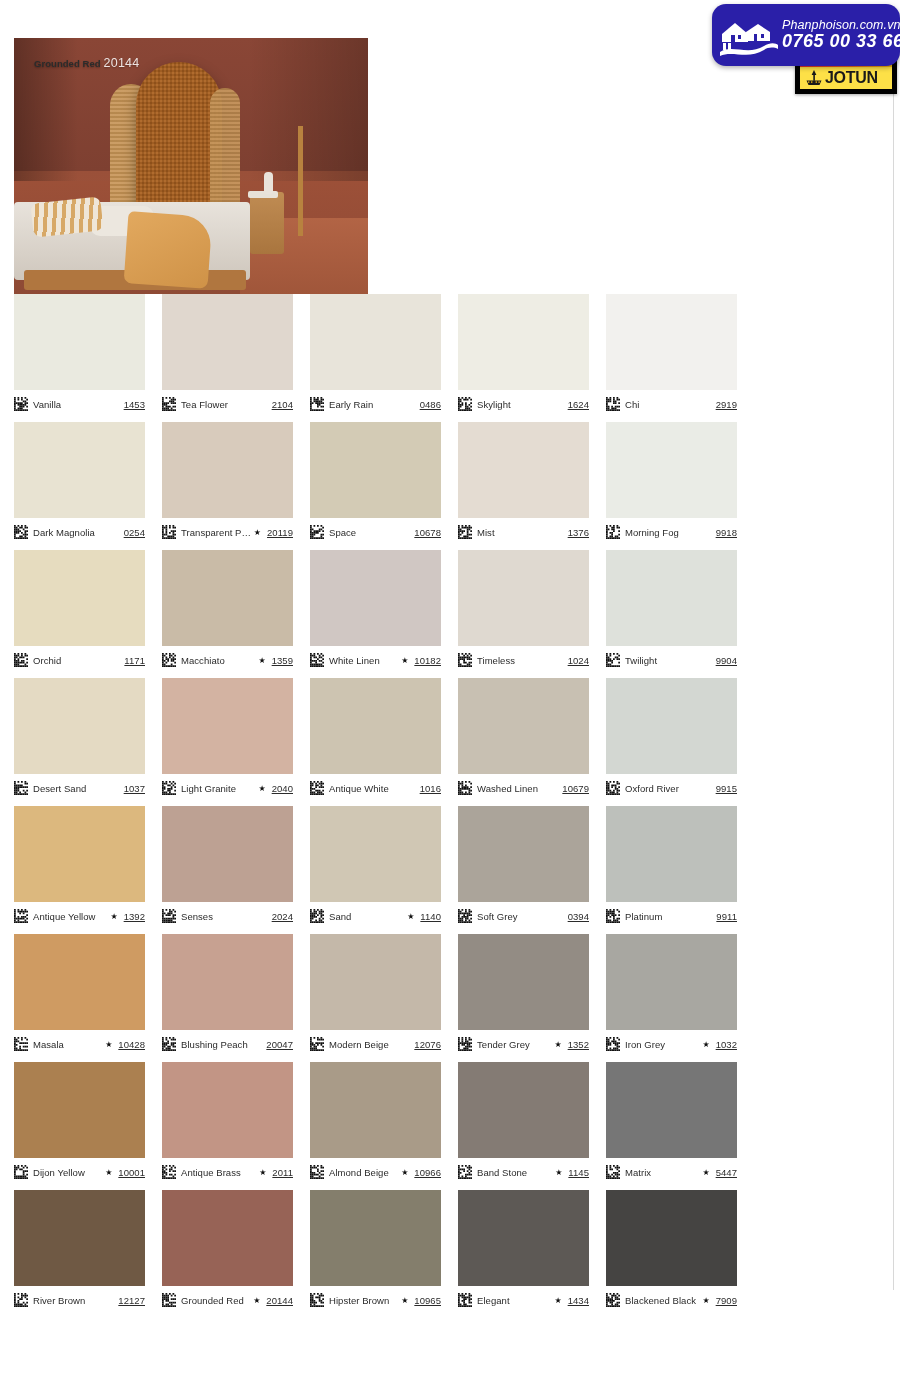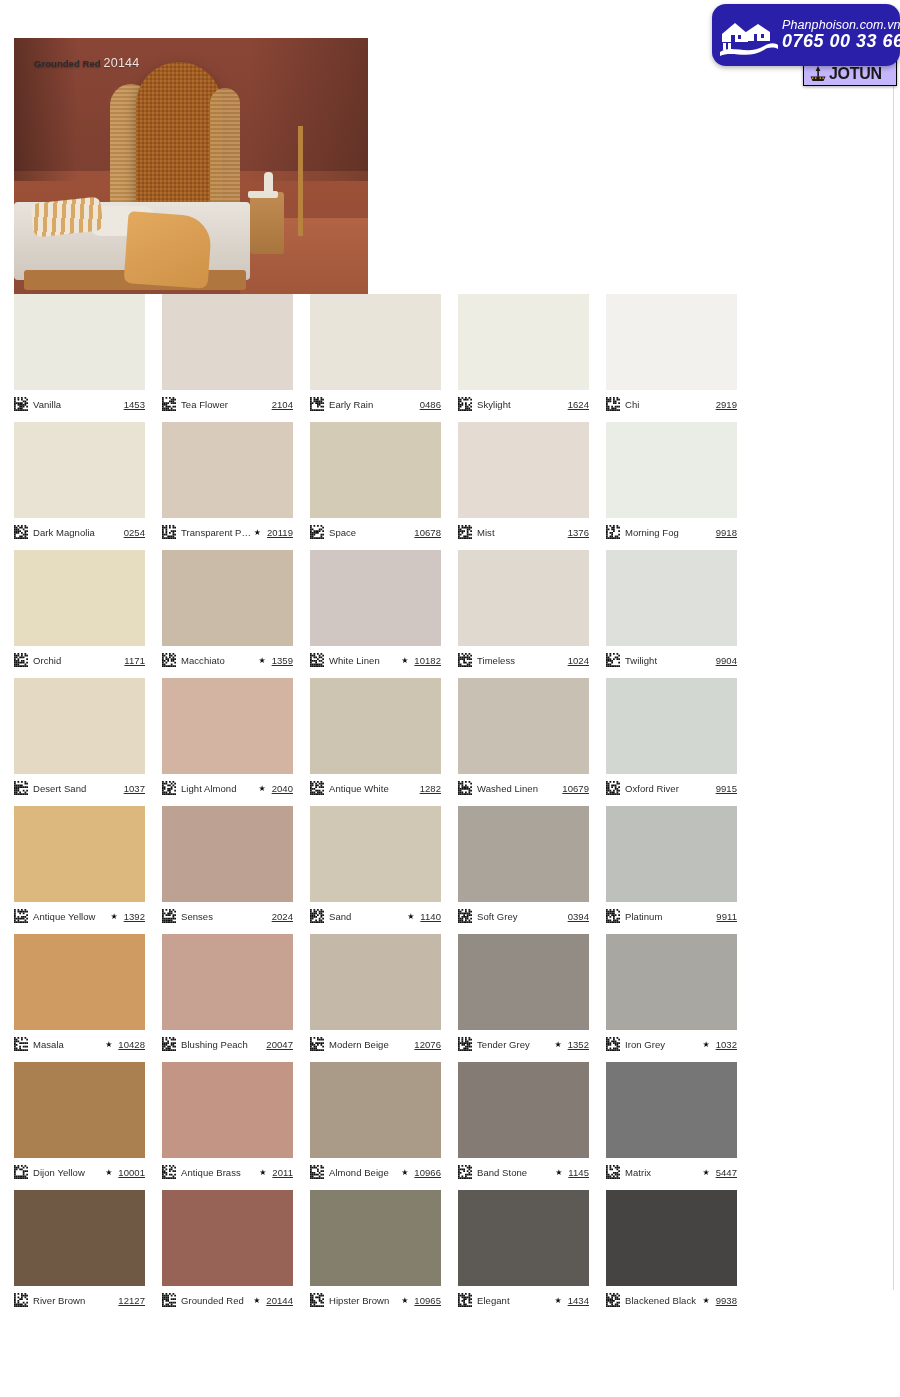--- a/index.html
+++ b/index.html
@@ -113,22 +113,22 @@
   .sc-grey .candle2{position:absolute;right:72px;bottom:42px;width:9px;height:26px;
      background:#e3dbcc;border-radius:3px;}
   .sc-grey .tray{position:absolute;right:0;bottom:22px;width:92px;height:34px;
      background:#b98c52;border-radius:3px;}
   .sc-grey .books{position:absolute;right:4px;bottom:36px;width:80px;height:14px;
      background:linear-gradient(180deg,#e8e4da 0 6px,#cdc5b6 6px 14px);border-radius:2px;}
 
   
   .jotun{
     position:absolute;right:3px;top:56px;z-index:8;
-    width:92px;height:28px;background:#c4b5fd;
-    border:1px solid #000000;display:flex;align-items:center;
+    width:92px;height:28px;background:#fde047;
+    border:5px solid #000000;display:flex;align-items:center;
     box-shadow:0 1px 3px rgba(0,0,0,.35);overflow:hidden;
   }
   .jotun .stripe{position:absolute;left:0;top:0;width:100%;height:6px;
      background:linear-gradient(90deg,#e4322b 0%,#ef6a1d 55%,#f2b80c 100%);}
   .jotun .mark{position:relative;width:20px;height:18px;margin:6px 1px 0 4px;flex:none;}
   .jotun .mark svg{display:block;}
   .jotun .wd{position:relative;font-weight:bold;font-size:16px;color:#1a1a1a;
      letter-spacing:-.3px;line-height:1;margin-top:5px;}
 
   
@@ -1067,21 +1067,21 @@
           <rect x="7.00" y="10.50" width="1.75" height="1.75" fill="#111"></rect>
           <rect x="0.00" y="12.25" width="1.75" height="1.75" fill="#111"></rect>
           <rect x="1.75" y="12.25" width="1.75" height="1.75" fill="#111"></rect>
           <rect x="3.50" y="12.25" width="1.75" height="1.75" fill="#111"></rect>
           <rect x="5.25" y="12.25" width="1.75" height="1.75" fill="#111"></rect>
           <rect x="7.00" y="12.25" width="1.75" height="1.75" fill="#111"></rect>
           <rect x="8.75" y="12.25" width="1.75" height="1.75" fill="#111"></rect>
           <rect x="10.50" y="12.25" width="1.75" height="1.75" fill="#111"></rect>
           <rect x="12.25" y="12.25" width="1.75" height="1.75" fill="#111"></rect>
         </svg>
-        <span class="nm">Light Almond</span>
+        <span class="nm">Light Granite</span>
         <span class="star">★</span>
         <span class="code">2040</span>
       </div>
     </div>
     <div class="cell">
       <div class="chip" style="background:#cdc4b1"></div>
       <div class="meta">
         <svg class="qr" width="14" height="14" viewBox="0 0 14 14">
           <rect width="14" height="14" fill="#fff"></rect>
           <rect x="0.00" y="0.00" width="1.75" height="1.75" fill="#111"></rect>
@@ -1121,21 +1121,21 @@
           <rect x="0.00" y="12.25" width="1.75" height="1.75" fill="#111"></rect>
           <rect x="1.75" y="12.25" width="1.75" height="1.75" fill="#111"></rect>
           <rect x="3.50" y="12.25" width="1.75" height="1.75" fill="#111"></rect>
           <rect x="5.25" y="12.25" width="1.75" height="1.75" fill="#111"></rect>
           <rect x="7.00" y="12.25" width="1.75" height="1.75" fill="#111"></rect>
           <rect x="8.75" y="12.25" width="1.75" height="1.75" fill="#111"></rect>
           <rect x="10.50" y="12.25" width="1.75" height="1.75" fill="#111"></rect>
           <rect x="12.25" y="12.25" width="1.75" height="1.75" fill="#111"></rect>
         </svg>
         <span class="nm">Antique White</span>
-        <span class="code">1282</span>
+        <span class="code">1016</span>
       </div>
     </div>
     <div class="cell">
       <div class="chip" style="background:#c8c0b2"></div>
       <div class="meta">
         <svg class="qr" width="14" height="14" viewBox="0 0 14 14">
           <rect width="14" height="14" fill="#fff"></rect>
           <rect x="0.00" y="0.00" width="1.75" height="1.75" fill="#111"></rect>
           <rect x="3.50" y="0.00" width="1.75" height="1.75" fill="#111"></rect>
           <rect x="7.00" y="0.00" width="1.75" height="1.75" fill="#111"></rect>
@@ -2233,16 +2233,16 @@
           <rect x="1.75" y="12.25" width="1.75" height="1.75" fill="#111"></rect>
           <rect x="3.50" y="12.25" width="1.75" height="1.75" fill="#111"></rect>
           <rect x="5.25" y="12.25" width="1.75" height="1.75" fill="#111"></rect>
           <rect x="7.00" y="12.25" width="1.75" height="1.75" fill="#111"></rect>
           <rect x="8.75" y="12.25" width="1.75" height="1.75" fill="#111"></rect>
           <rect x="10.50" y="12.25" width="1.75" height="1.75" fill="#111"></rect>
           <rect x="12.25" y="12.25" width="1.75" height="1.75" fill="#111"></rect>
         </svg>
         <span class="nm">Blackened Black</span>
         <span class="star">★</span>
-        <span class="code">9938</span>
+        <span class="code">7909</span>
       </div>
     </div>
   </div>
 
 </body></html>

